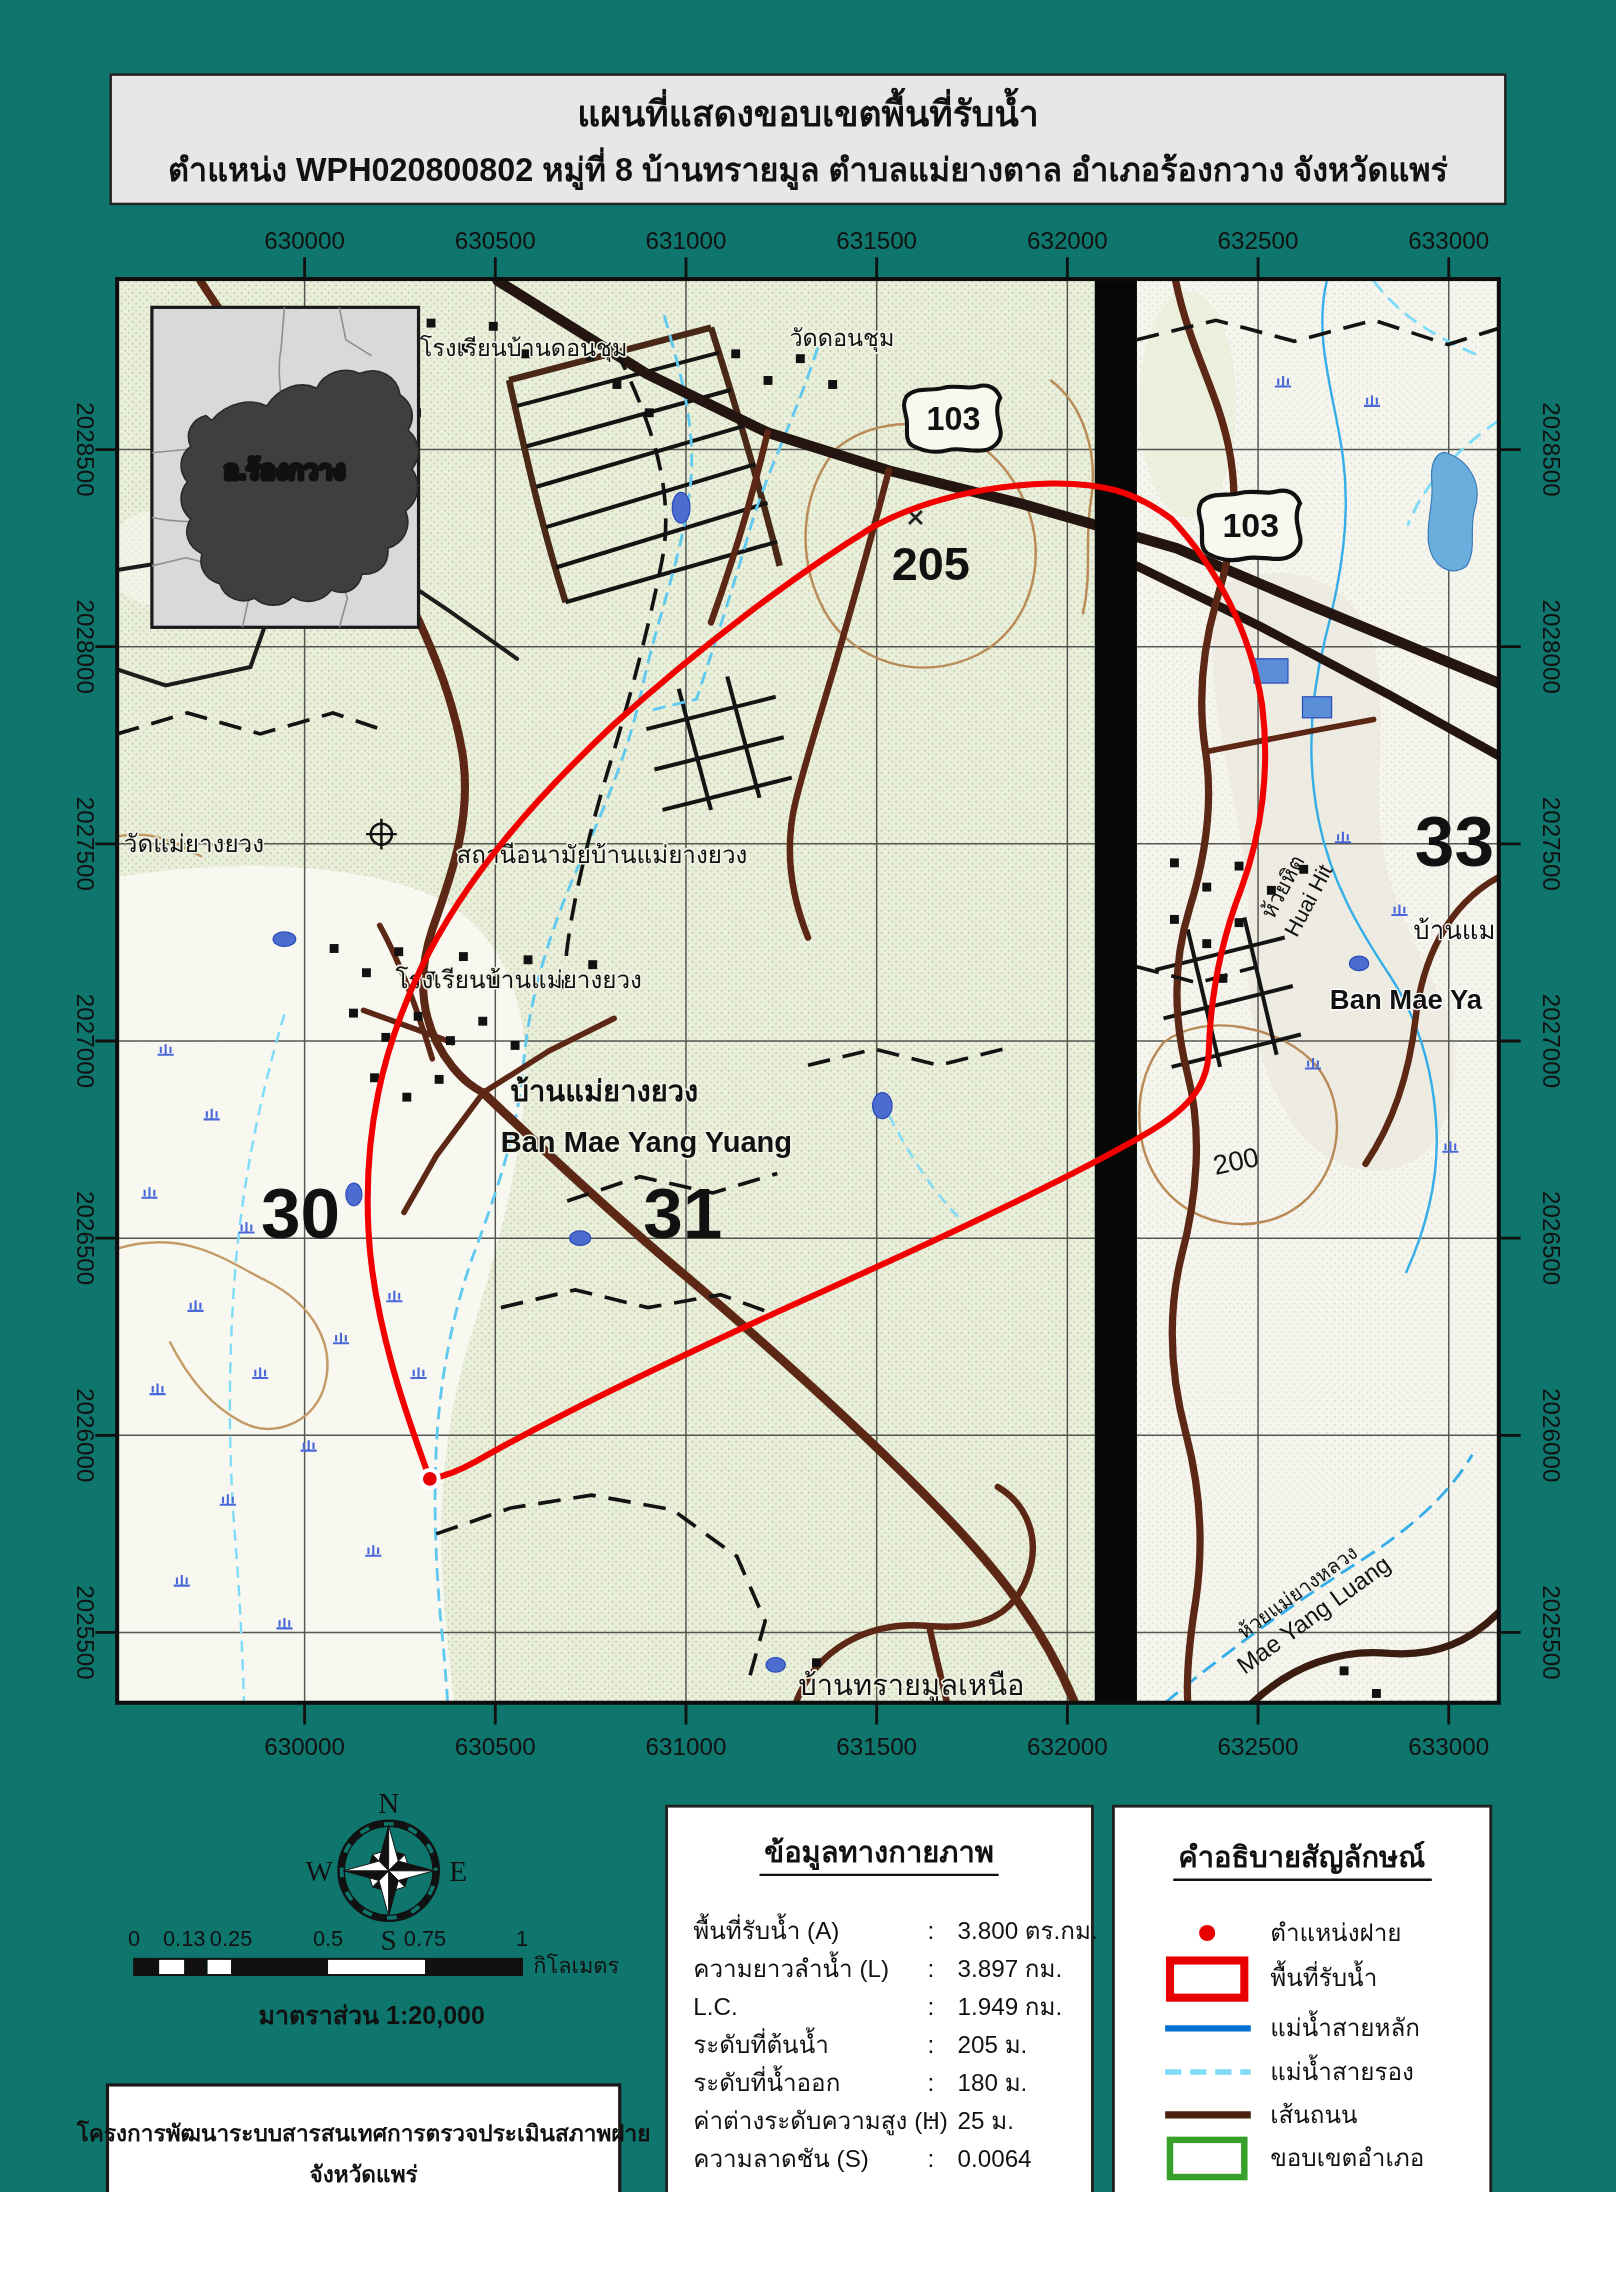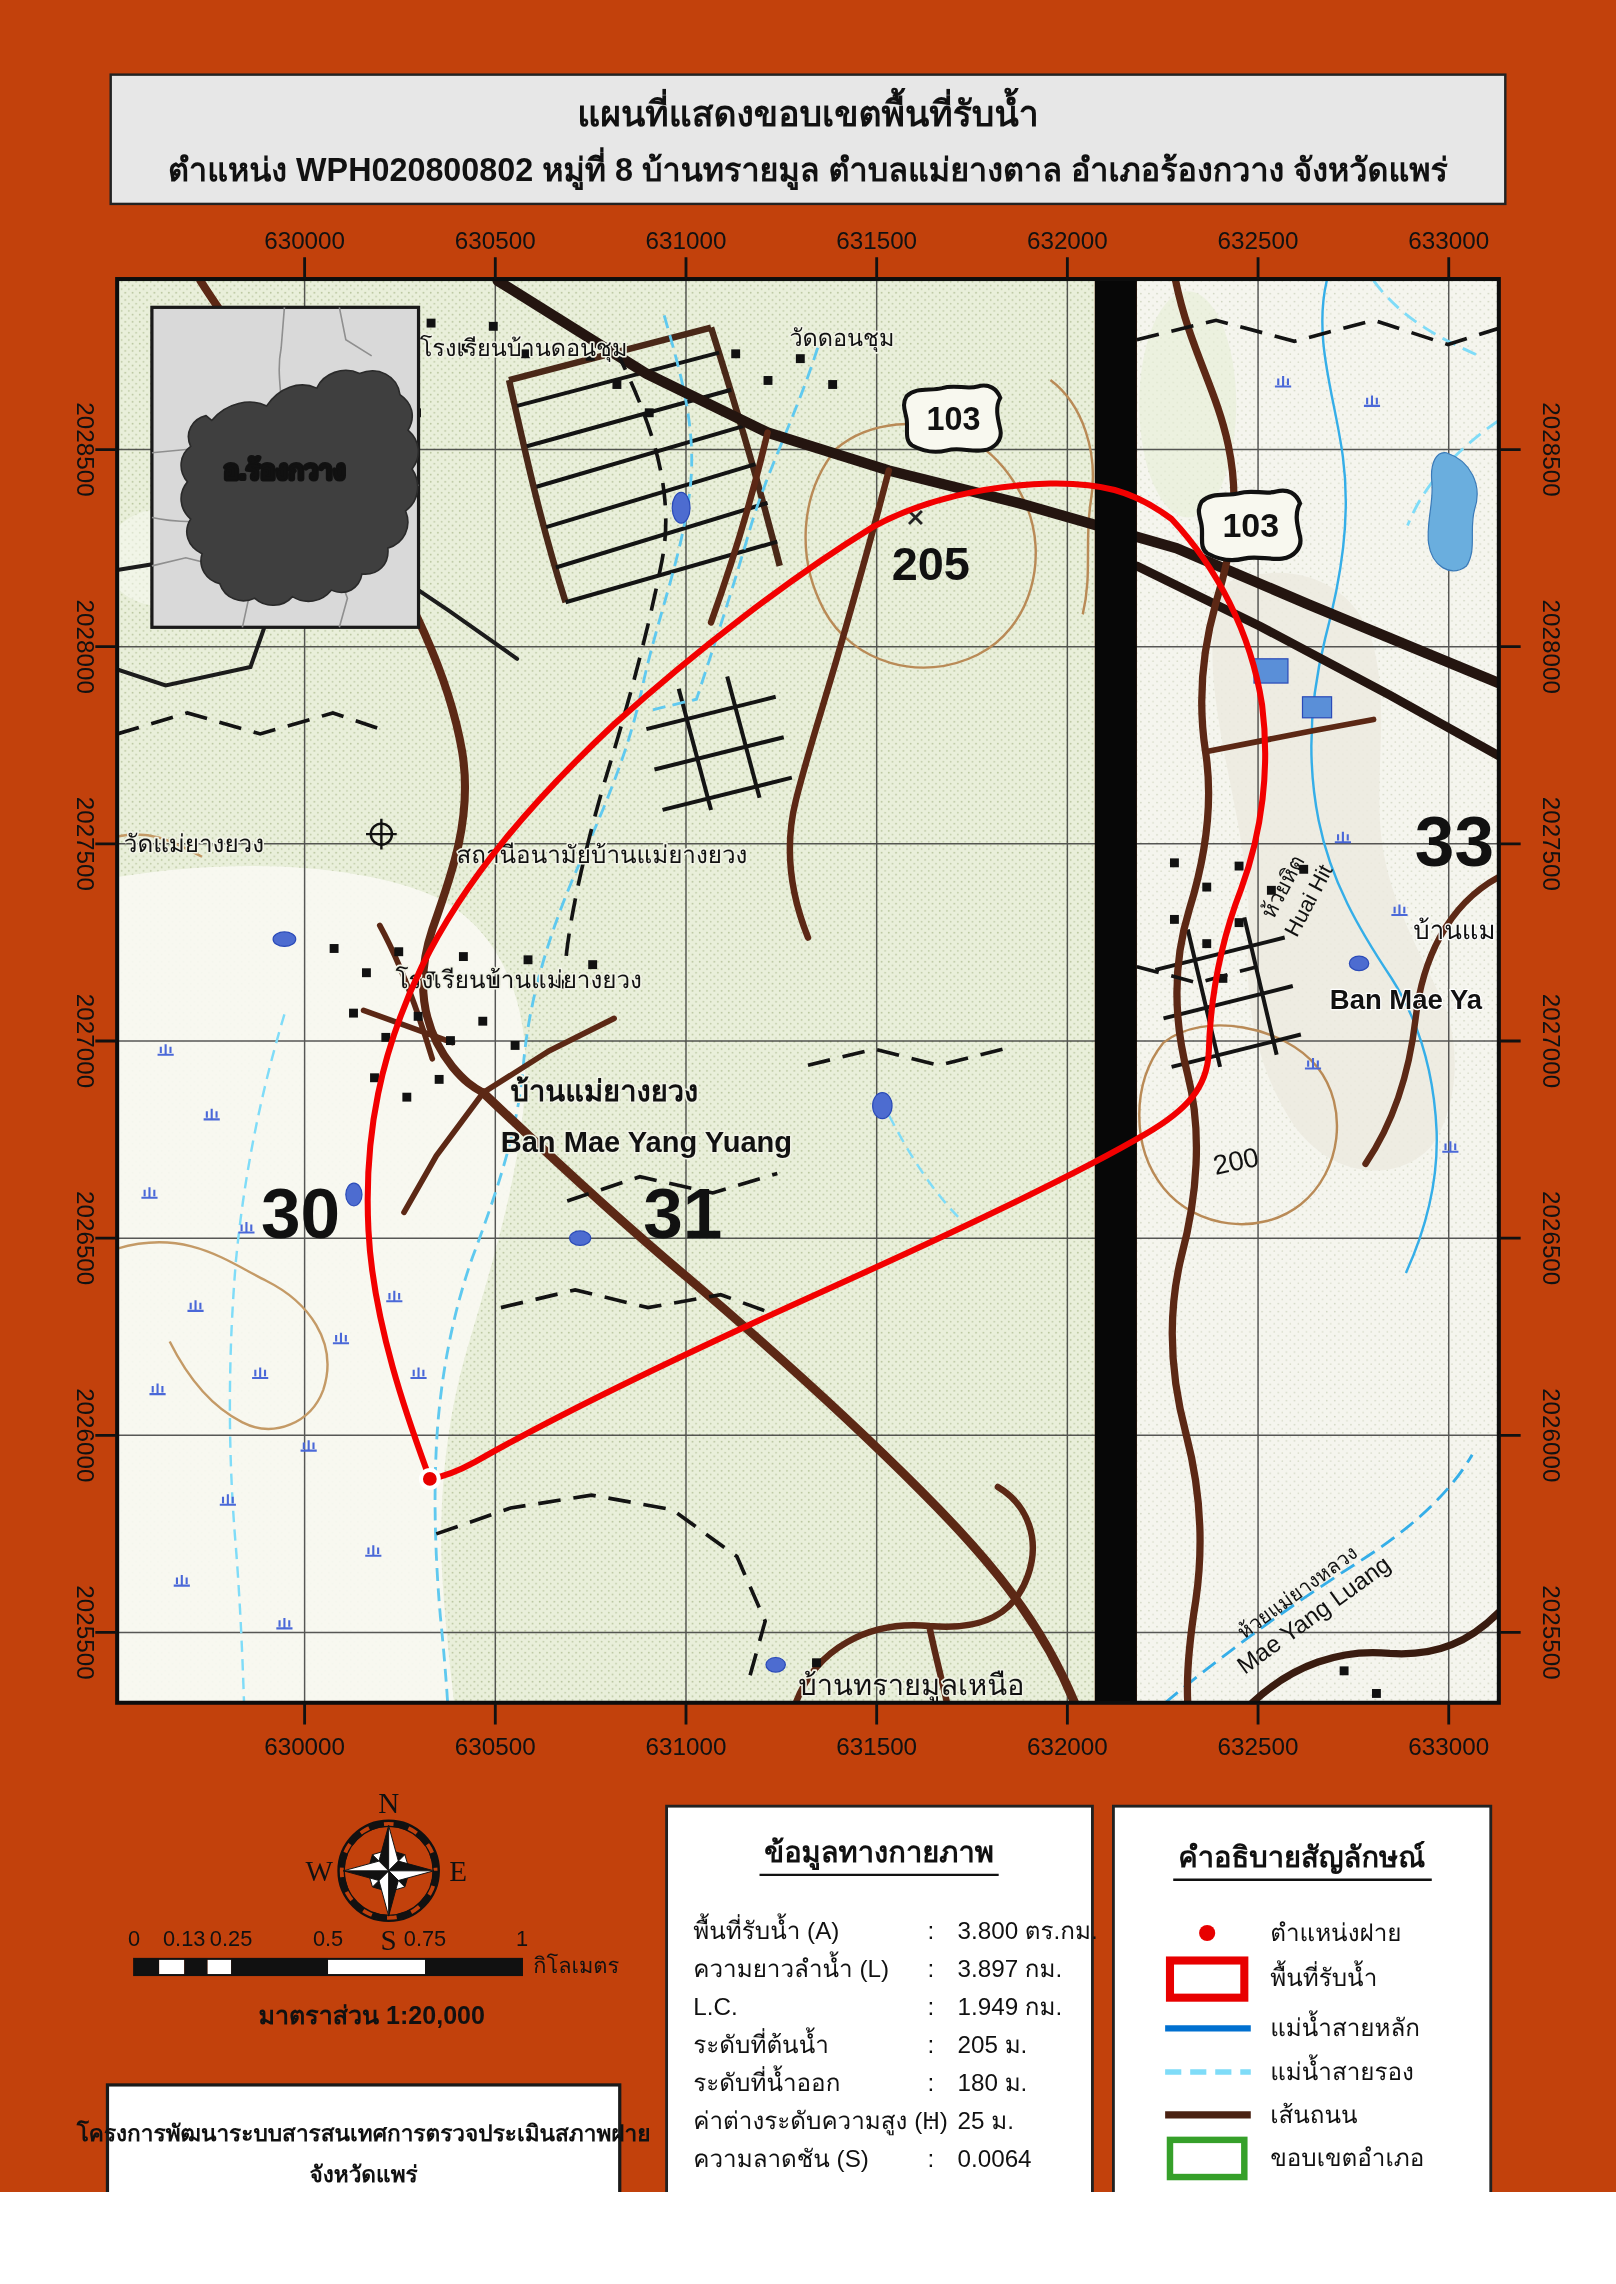--- a/index.html
+++ b/index.html
@@ -1,16 +1,16 @@
 <!DOCTYPE html>
 <html style="font-size:13px"><head>
 <meta charset="utf-8">
 <style>
   html,body{margin:0;padding:0;background:#ffffff;}
-  #page{width:1616px;height:2192px;position:relative;background:#c2410c;}
+  #page{width:1616px;height:2192px;position:relative;background:#0f766e;}
   svg{display:block;}
   text{font-family:"Liberation Sans", sans-serif;fill:#111;}
   .serif{font-family:"Liberation Serif", serif;}
   .maplabel{paint-order:stroke;stroke:#f1f3e6;stroke-width:4px;stroke-linejoin:round;}
   .maplabel-w{paint-order:stroke;stroke:#ffffff;stroke-width:3px;stroke-linejoin:round;}
 </style>
 </head>
 <body>
 
 <div id="page">

